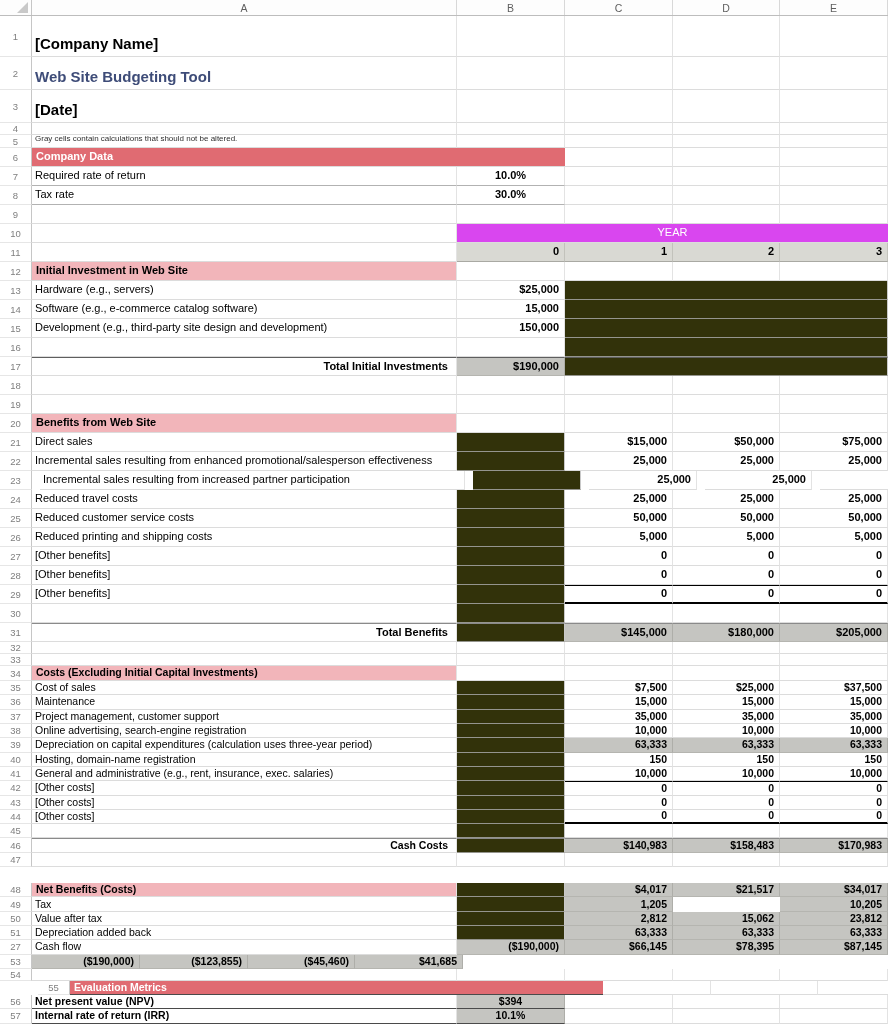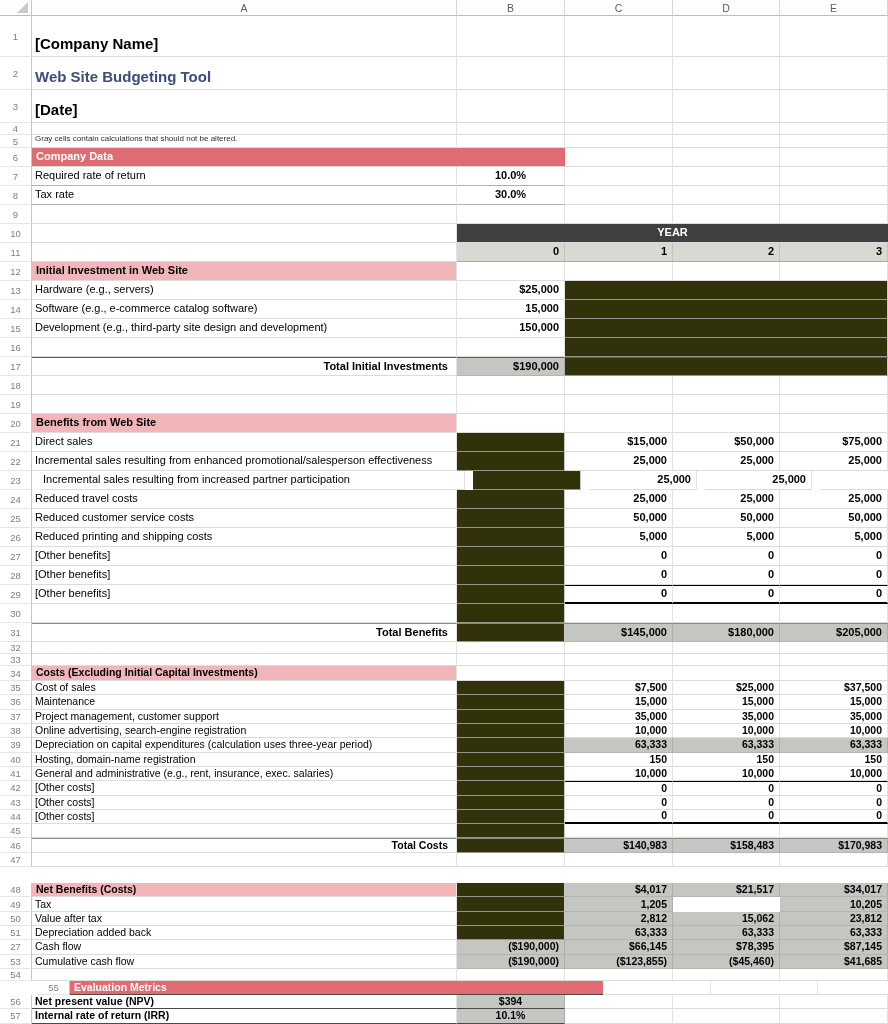--- a/index.html
+++ b/index.html
@@ -39,21 +39,21 @@
   }
   .row.sm .cell { font-size: 10.5px; }
   .row.vab .cell { align-items: flex-end; padding-bottom: 4px; }
 
   
   .s-title    { font-weight: bold; font-size: 15px !important; padding-left: 3px; }
   .s-sub      { font-weight: bold; font-size: 15px !important; padding-left: 3px; color: #3e4c78; }
   .s-note     { font-size: 8px !important; color: #2e2e2e; padding-left: 3px; }
   .s-red      { background: #e06b72; color: #fff; font-weight: bold; padding-left: 4px; border-right: none; }
   .s-pink     { background: #f2b5ba; color: #000; font-weight: bold; padding-left: 4px; }
-  .s-year     { background: #404040; color: #fff; font-weight: bold; justify-content: center; border-right: none; }
+  .s-year     { background: #d946ef; color: #fff; font-weight: normal; justify-content: center; border-right: none; }
   .s-band     { background: #d9d9d3; font-weight: bold; justify-content: flex-end; padding-right: 5px;
                 border-right: 1px solid #c2c2bb; border-bottom: 1px solid #a9a9a3; }
   .s-label    { padding-left: 3px; }
   .s-blabel   { padding-left: 3px; font-weight: bold; }
   .s-tlabel   { font-weight: bold; justify-content: flex-end; padding-right: 8px; }
   .s-num      { font-weight: bold; justify-content: flex-end; padding-right: 5px; }
   .s-cnum     { font-weight: bold; justify-content: center; }
   .s-dark     { background: #32320a; border-right: 1px solid #c9c9c9; border-bottom: 1px solid #95958e; }
   .s-gray     { background: #c5c5c1; font-weight: bold; justify-content: flex-end; padding-right: 5px;
                 border-right: 1px solid #aeaea9; border-bottom: 1px solid #b5b5b0; }
@@ -424,21 +424,21 @@
       <div class="row sm" style="height: 14.32px;">
         <div class="gut">45</div>
         <div class="cell" style="width: 425px;"></div>
         <div class="cell s-dark" style="width: 108px;"></div>
         <div class="cell" style="width: 108px;"></div>
         <div class="cell" style="width: 107px;"></div>
         <div class="cell" style="width: 108px;"></div>
       </div>
       <div class="row sm" style="height: 14.32px;">
         <div class="gut">46</div>
-        <div class="cell s-tlabel bt-md" style="width: 425px;">Total Costs</div>
+        <div class="cell s-tlabel bt-md" style="width: 425px;">Cash Costs</div>
         <div class="cell s-dark bt-md" style="width: 108px;"></div>
         <div class="cell s-gray bt-md" style="width: 108px;">$140,983</div>
         <div class="cell s-gray bt-md" style="width: 107px;">$158,483</div>
         <div class="cell s-gray bt-md" style="width: 108px;">$170,983</div>
       </div>
       <div class="row sm" style="height: 14.32px;">
         <div class="gut">47</div>
         <div class="cell" style="width: 425px;"></div>
         <div class="cell" style="width: 108px;"></div>
         <div class="cell" style="width: 108px;"></div>
@@ -480,21 +480,20 @@
       <div class="row sm" style="height: 14.32px;">
         <div class="gut">27</div>
         <div class="cell s-label" style="width: 425px;">Cash flow</div>
         <div class="cell s-gray" style="width: 108px;">($190,000)</div>
         <div class="cell s-gray" style="width: 108px;">$66,145</div>
         <div class="cell s-gray" style="width: 107px;">$78,395</div>
         <div class="cell s-gray" style="width: 108px;">$87,145</div>
       </div>
       <div class="row sm" style="height: 14.32px;">
         <div class="gut">53</div>
-        <div class="cell s-label" style="width: 425px;">Cumulative cash flow</div>
         <div class="cell s-gray" style="width: 108px;">($190,000)</div>
         <div class="cell s-gray" style="width: 108px;">($123,855)</div>
         <div class="cell s-gray" style="width: 107px;">($45,460)</div>
         <div class="cell s-gray" style="width: 108px;">$41,685</div>
       </div>
       <div class="row sm" style="height: 12px;">
         <div class="gut">54</div>
         <div class="cell" style="width: 425px;"></div>
         <div class="cell" style="width: 108px;"></div>
         <div class="cell" style="width: 108px;"></div>

